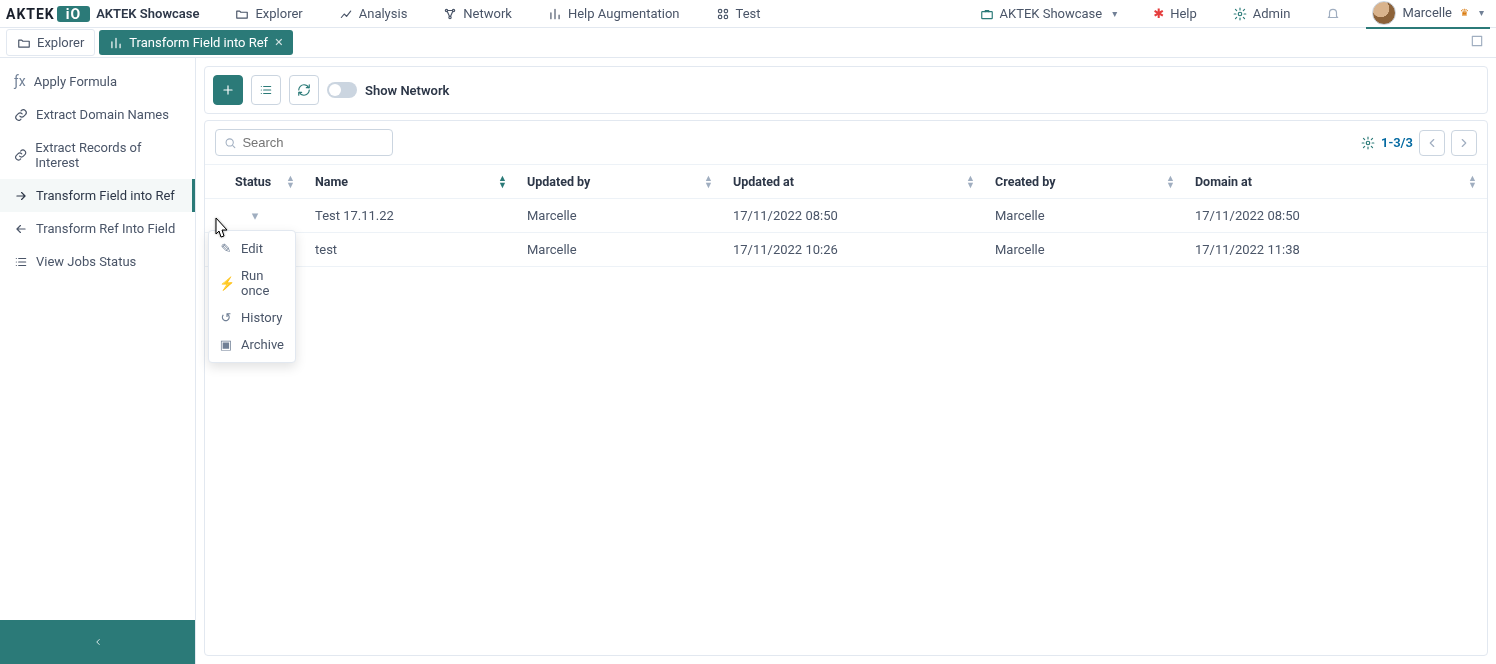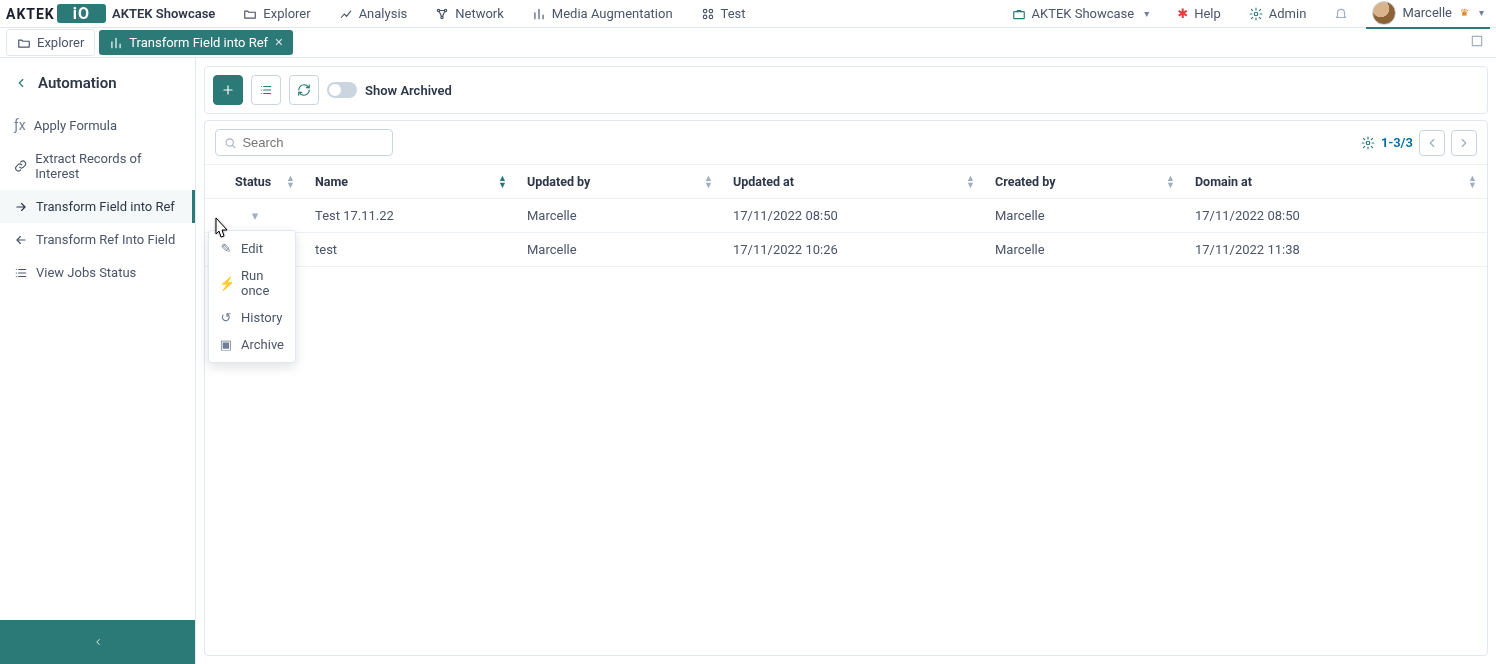--- a/index.html
+++ b/index.html
@@ -1,22 +1,22 @@
 <!DOCTYPE html>
 <html><head>
 <meta charset="utf-8">
 <style>
   * { box-sizing: border-box; margin: 0; padding: 0; }
   body { font-family: -apple-system, "Segoe UI", Roboto, Arial, sans-serif; font-size: 13px; color: #4a5568; background: #fff; width: 1496px; height: 664px; overflow: hidden; }
 
   
-  .topbar { height: 28px; display: flex; align-items: center; padding: 0 6px; border-bottom: 1px solid #e2e8f0; gap: 8px; }
+  .topbar { height: 28px; display: flex; align-items: center; padding: 0 6px; border-bottom: 1px solid #e2e8f0; gap: 16px; }
   .logo { display: flex; align-items: center; gap: 6px; margin-right: 10px; }
   .logo-mark { font-weight: 700; color: #1a202c; letter-spacing: 1px; font-size: 14px; display: flex; align-items: center; }
-  .logo-io { background: #2b7a78; color: #fff; border-radius: 3px; padding: 0 16px; font-size: 16px; margin-left: 2px; }
+  .logo-io { background: #2b7a78; color: #fff; border-radius: 3px; padding: 0 9px; font-size: 14px; margin-left: 2px; }
   .workspace-name { font-weight: 600; color: #2d3748; }
   .nav-item { display: flex; align-items: center; gap: 6px; padding: 4px 10px; color: #4a5568; cursor: pointer; border-radius: 3px; }
   .spacer { flex: 1; }
   .user-chip { display: flex; align-items: center; gap: 6px; padding: 2px 6px; border-bottom: 2px solid #2b7a78; }
   .avatar { width: 24px; height: 24px; border-radius: 50%; background: radial-gradient(circle at 35% 30%, #d9b38c 0 40%, #8c6239 42% 100%); border: 1px solid #cbd5e0; }
   .crown { color: #d97706; font-size: 10px; margin-left: 2px; }
   .chev { font-size: 10px; color: #718096; margin-left: 4px; }
 
   
   .tabs-row { height: 30px; display: flex; align-items: center; padding: 0 6px; gap: 4px; border-bottom: 1px solid #e2e8f0; }
@@ -124,21 +124,21 @@
         <circle cx="18" cy="6" r="2"></circle>
         <circle cx="12" cy="18" r="2"></circle>
         <path d="M7 7l4 9M17 7l-4 9M8 6h8"></path>
       </svg>
     <span>Network</span>
   </div>
   <div class="nav-item">
     <svg class="ic" viewBox="0 0 24 24">
         <path d="M5 20V10M12 20V4M19 20v-6"></path>
       </svg>
-    <span>Media Augmentation</span>
+    <span>Help Augmentation</span>
   </div>
   <div class="nav-item">
     <svg class="ic" viewBox="0 0 24 24">
         <circle cx="7" cy="7" r="3"></circle>
         <circle cx="17" cy="7" r="3"></circle>
         <circle cx="7" cy="17" r="3"></circle>
         <circle cx="17" cy="17" r="3"></circle>
       </svg>
     <span>Test</span>
   </div>
@@ -193,30 +193,30 @@
   </div>
   <div class="tabs-right">
     <svg class="ic" viewBox="0 0 24 24">
         <rect x="4" y="4" width="16" height="16"></rect>
       </svg>
   </div>
 </div>
 
 <div class="body">
   <div class="sidebar">
-    <div class="side-header">
-      <svg class="ic" viewBox="0 0 24 24" style="color:#2b7a78">
-          <path d="M15 6l-6 6 6 6"></path>
-        </svg>
-      <span>Automation</span>
-    </div>
     <div class="side-list">
       <div class="side-item">
         <span style="font-size:14px;color:#718096">ƒx</span>
         <span>Apply Formula</span>
+      </div>
+      <div class="side-item">
+        <svg class="ic" viewBox="0 0 24 24">
+            <path d="M10 14a5 5 0 007 0l3-3a5 5 0 00-7-7l-1 1M14 10a5 5 0 00-7 0l-3 3a5 5 0 007 7l1-1"></path>
+          </svg>
+        <span>Extract Domain Names</span>
       </div>
       <div class="side-item">
         <svg class="ic" viewBox="0 0 24 24">
             <path d="M10 14a5 5 0 007 0l3-3a5 5 0 00-7-7l-1 1M14 10a5 5 0 00-7 0l-3 3a5 5 0 007 7l1-1"></path>
           </svg>
         <span>Extract Records of Interest</span>
       </div>
       <div class="side-item active">
         <svg class="ic" viewBox="0 0 24 24">
             <path d="M5 12h14M13 6l6 6-6 6"></path>
@@ -256,21 +256,21 @@
             <path d="M8 6h12M8 12h12M8 18h12M4 6h0M4 12h0M4 18h0"></path>
           </svg>
       </div>
       <div class="icon-btn">
         <svg class="ic" viewBox="0 0 24 24">
             <path d="M3 12a9 9 0 019-9 9 9 0 018 5M21 12a9 9 0 01-9 9 9 9 0 01-8-5"></path>
             <path d="M21 3v5h-5M3 21v-5h5"></path>
           </svg>
       </div>
       <div class="switch"></div>
-      <span class="switch-label">Show Archived</span>
+      <span class="switch-label">Show Network</span>
     </div>
 
     <div class="panel body-panel">
       <div class="filter-row">
         <div class="search-wrap">
           <svg class="ic" viewBox="0 0 24 24">
               <circle cx="11" cy="11" r="7"></circle>
               <path d="M21 21l-4-4"></path>
             </svg>
           <input type="text" placeholder="Search" style="">

